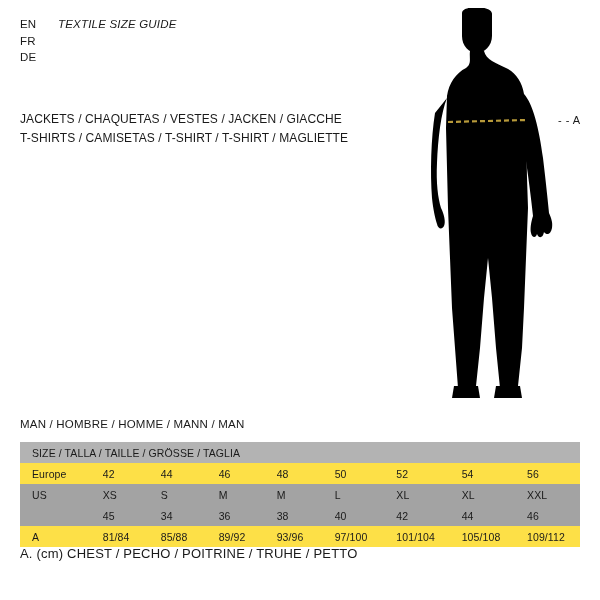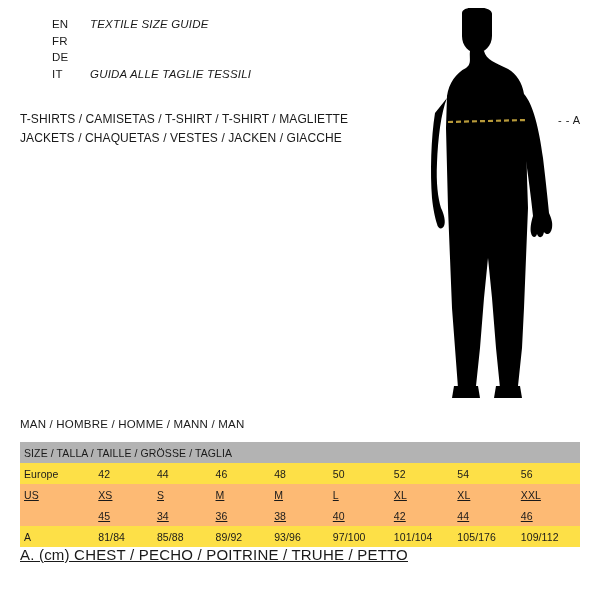--- a/index.html
+++ b/index.html
@@ -21,21 +21,20 @@
     height: 600px;
     box-sizing: border-box;
   }
 
   
   .lang-block {
     position: absolute;
     left: 20px;
     top: 16px;
     width: 380px;
-    margin-left: 32px;
   }
   .lang-row {
     display: flex;
     align-items: baseline;
     font-size: 11.5px;
     line-height: 16.5px;
     letter-spacing: 0.2px;
   }
   .lang-code {
     width: 38px;
@@ -94,76 +93,70 @@
     left: 20px;
     top: 442px;
     width: 560px;
     border-collapse: collapse;
     font-size: 10.5px;
     letter-spacing: 0.1px;
   }
   table.size-table td,
   table.size-table th {
     text-align: left;
-    padding: 3px 4px 3px 4px;
+    padding: 3px 4px 3px 12px;
     font-weight: normal;
     height: 15px;
   }
   .row-head {
     background: #b3b3b3;
   }
   .row-alt {
-    background: #fdba74;
-    text-decoration: underline;
+    background: #a3a3a3;
   }
   .row-plain {
     background: #fde047;
   }
   .col-label {
     width: 88px;
   }
   .col-val {
     width: 67px;
   }
 
   
   .footnote {
     position: absolute;
     left: 20px;
     top: 546px;
-    font-size: 15px;
+    font-size: 13px;
     letter-spacing: 0.2px;
-    text-decoration: underline;
   }
 </style>
 </head>
 <body>
 
 <div class="page">
 
   <div class="lang-block">
     <div class="lang-row">
       <span class="lang-code">EN</span>
       <span class="lang-text">TEXTILE SIZE GUIDE</span>
     </div>
     <div class="lang-row">
       <span class="lang-code">FR</span>
     </div>
     <div class="lang-row">
       <span class="lang-code">DE</span>
     </div>
-    <div class="lang-row">
-      <span class="lang-code">IT</span>
-      <span class="lang-text">GUIDA ALLE TAGLIE TESSILI</span>
-    </div>
   </div>
 
   <div class="category-block">
+    <div class="category-line">JACKETS / CHAQUETAS / VESTES / JACKEN / GIACCHE</div>
     <div class="category-line">T-SHIRTS / CAMISETAS / T-SHIRT / T-SHIRT / MAGLIETTE</div>
-    <div class="category-line">JACKETS / CHAQUETAS / VESTES / JACKEN / GIACCHE</div>
   </div>
 
   <div class="figure-wrap">
     <svg class="figure-svg" width="200" height="400" viewBox="0 0 200 400">
 
       <path d="M62 5 C62 -3 92 -3 92 6 L92 28 C92 38 84 45 77 45 C69 45 62 38 62 28 Z" fill="#000000"></path>
 
       <path d="M70 43 L84 43 C86 52 96 55 106 60 C116 65 122 74 124 86
                L126 120 L127 170 L128 200 L126 250 L124 300 L122 340 L118 378
                L100 380 L96 340 L92 290 L88 250 L84 290 L80 340 L76 378
@@ -228,21 +221,21 @@
       <td class="col-val">46</td>
     </tr>
     <tr class="row-plain">
       <td class="col-label">A</td>
       <td class="col-val">81/84</td>
       <td class="col-val">85/88</td>
       <td class="col-val">89/92</td>
       <td class="col-val">93/96</td>
       <td class="col-val">97/100</td>
       <td class="col-val">101/104</td>
-      <td class="col-val">105/176</td>
+      <td class="col-val">105/108</td>
       <td class="col-val">109/112</td>
     </tr>
   </tbody>
     </table>
 
   <div class="footnote">A. (cm) CHEST / PECHO / POITRINE / TRUHE / PETTO</div>
 
 </div>
 
 </body></html>

